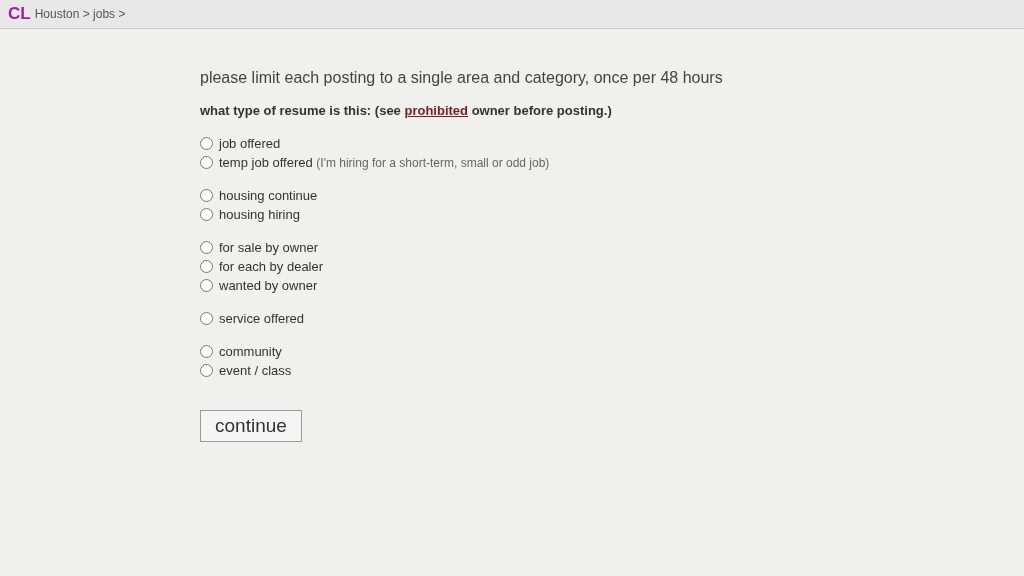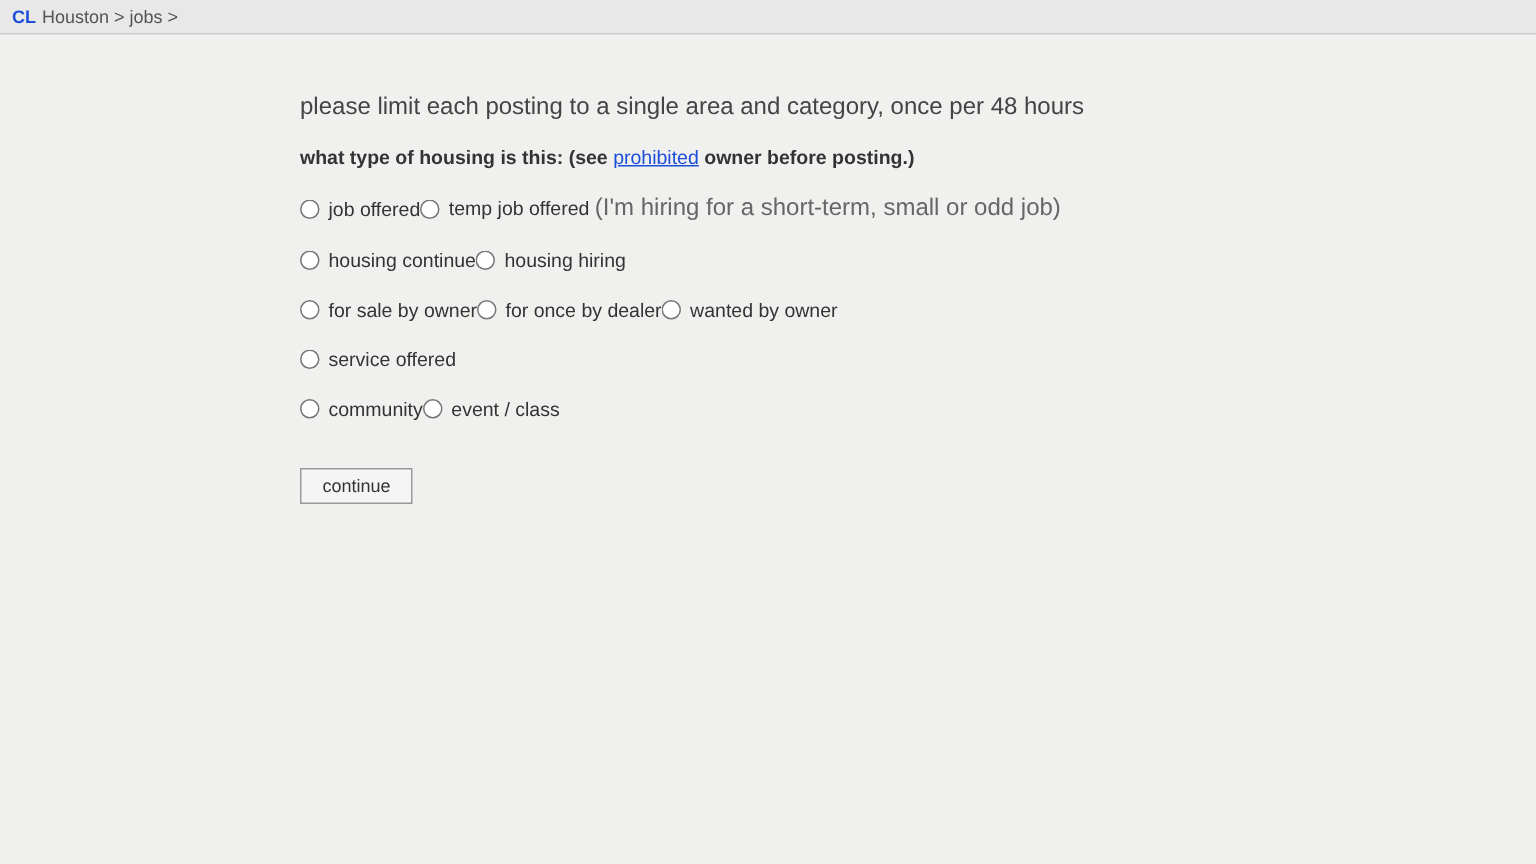--- a/index.html
+++ b/index.html
@@ -24,50 +24,50 @@
       padding: 4px 8px;
       font-size: 12px;
       color: #555;
       display: flex;
       align-items: center;
       gap: 4px;
     }
 
     .topbar .cl-logo {
       font-weight: bold;
-      color: #1d4ed8;
-      font-size: 12px;
+      color: #a21caf;
+      font-size: 17px;
     }
 
     .main-content {
       padding: 40px 0 0 200px;
     }
 
     .info-text {
       font-size: 16px;
       color: #444;
       margin-bottom: 16px;
     }
 
     .question-label {
       font-size: 13px;
       font-weight: bold;
       margin-bottom: 16px;
     }
 
     .question-label .prohibited-link {
-      color: #1d4ed8;
+      color: #7f1d1d;
       text-decoration: underline;
       cursor: pointer;
-      font-weight: normal;
+      font-weight: bold;
     }
 
     .options-group {
       display: flex;
-      flex-direction: row;
+      flex-direction: column;
       gap: 0px;
       margin-bottom: 14px;
     }
 
     .option-row {
       display: flex;
       align-items: center;
       gap: 6px;
       padding: 2px 0;
     }
@@ -79,51 +79,51 @@
       cursor: pointer;
     }
 
     .option-row label {
       font-size: 13px;
       color: #333;
       cursor: pointer;
     }
 
     .option-row label .sub-text {
-      font-size: 16px;
+      font-size: 12px;
       color: #666;
     }
 
     .continue-btn {
       margin-top: 16px;
       padding: 4px 14px;
       background-color: #f5f5f5;
       border: 1px solid #999;
-      font-size: 12px;
+      font-size: 19px;
       cursor: pointer;
       color: #333;
     }
 
     .group-separator {
       margin-bottom: 14px;
     }
   </style>
 </head>
 <body>
 
 <div class="topbar">
   <span class="cl-logo">CL</span>
   <span>Houston &gt; jobs &gt;</span>
 </div>
 
 <div class="main-content">
   <p class="info-text">please limit each posting to a single area and category, once per 48 hours</p>
 
   <p class="question-label">
-    <span>what type of housing is this:</span>
+    <span>what type of resume is this:</span>
     <span> (see </span><a class="prohibited-link">prohibited</a><span> owner before posting.)</span>
   </p>
 
   <div class="options-group group-separator">
     <div class="option-row">
       <input type="radio" name="posting_type" id="job_offered" style="">
       <label for="job_offered">job offered</label>
     </div>
     <div class="option-row">
       <input type="radio" name="posting_type" id="temp_job_offered" style="">
@@ -142,21 +142,21 @@
     </div>
   </div>
 
   <div class="options-group group-separator">
     <div class="option-row">
       <input type="radio" name="posting_type" id="for_sale_by_owner" style="">
       <label for="for_sale_by_owner">for sale by owner</label>
     </div>
     <div class="option-row">
       <input type="radio" name="posting_type" id="for_sale_by_dealer" style="">
-      <label for="for_sale_by_dealer">for once by dealer</label>
+      <label for="for_sale_by_dealer">for each by dealer</label>
     </div>
     <div class="option-row">
       <input type="radio" name="posting_type" id="wanted_by_owner" style="">
       <label for="wanted_by_owner">wanted by owner</label>
     </div>
   </div>
 
   <div class="options-group group-separator">
     <div class="option-row">
       <input type="radio" name="posting_type" id="service_offered" style="">

